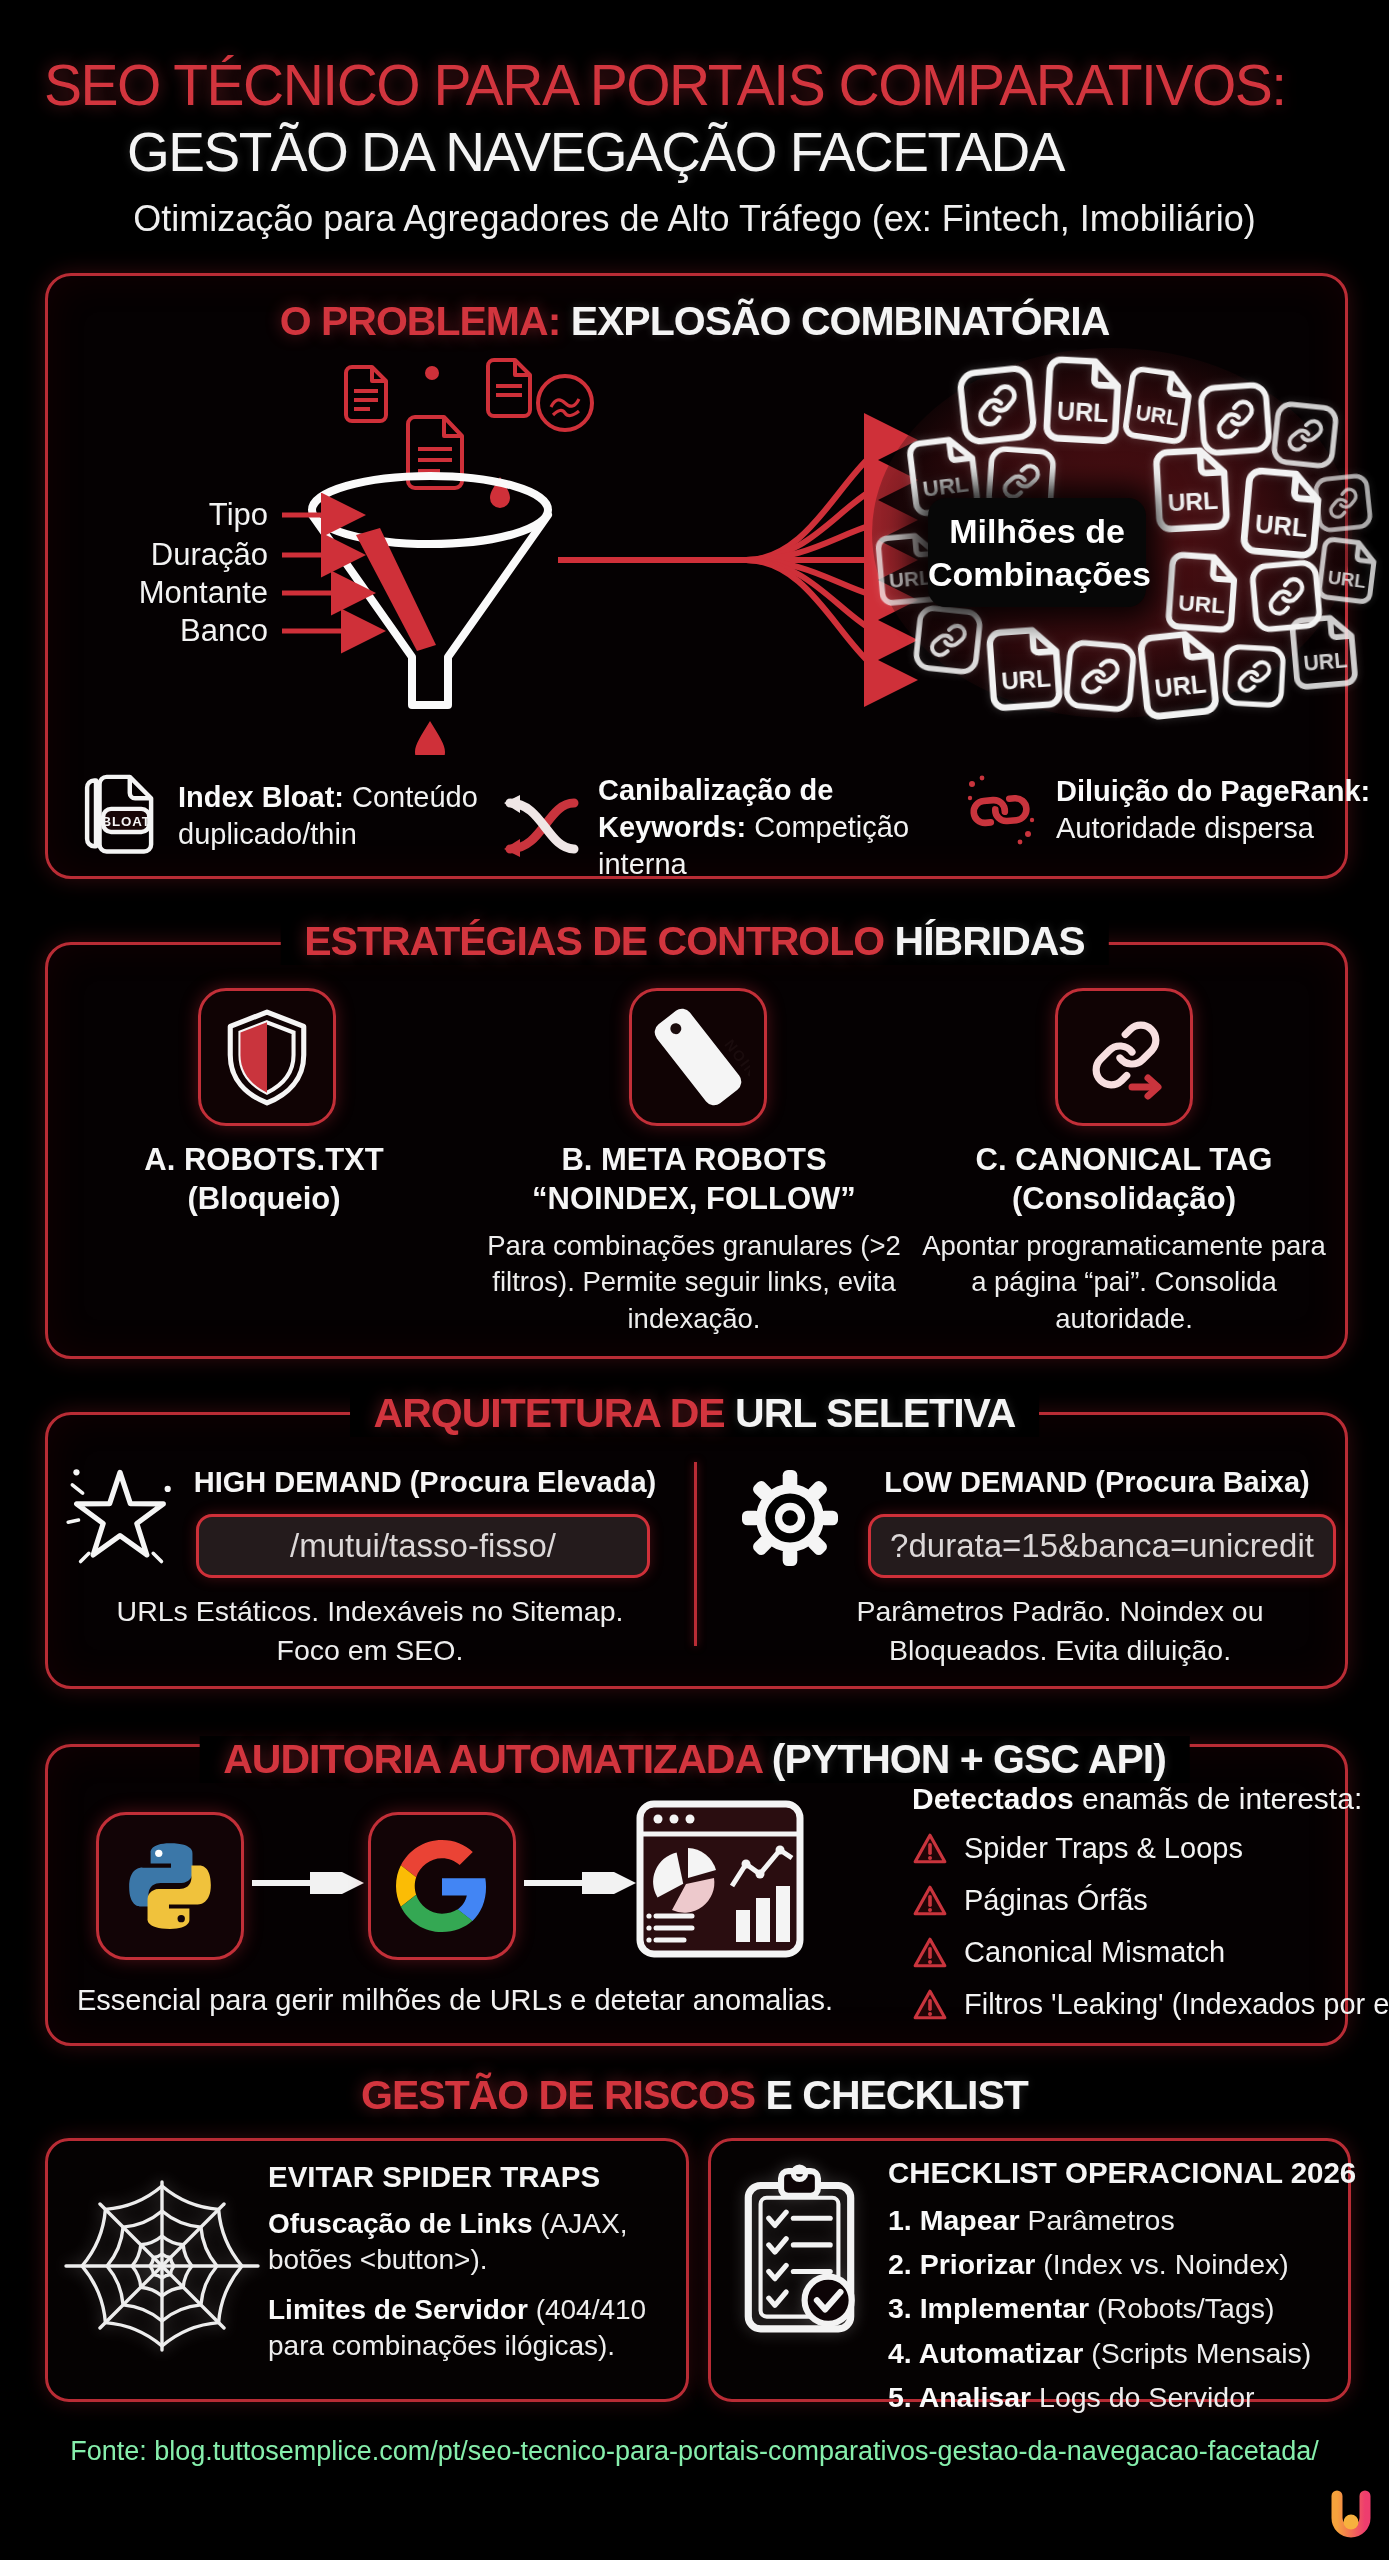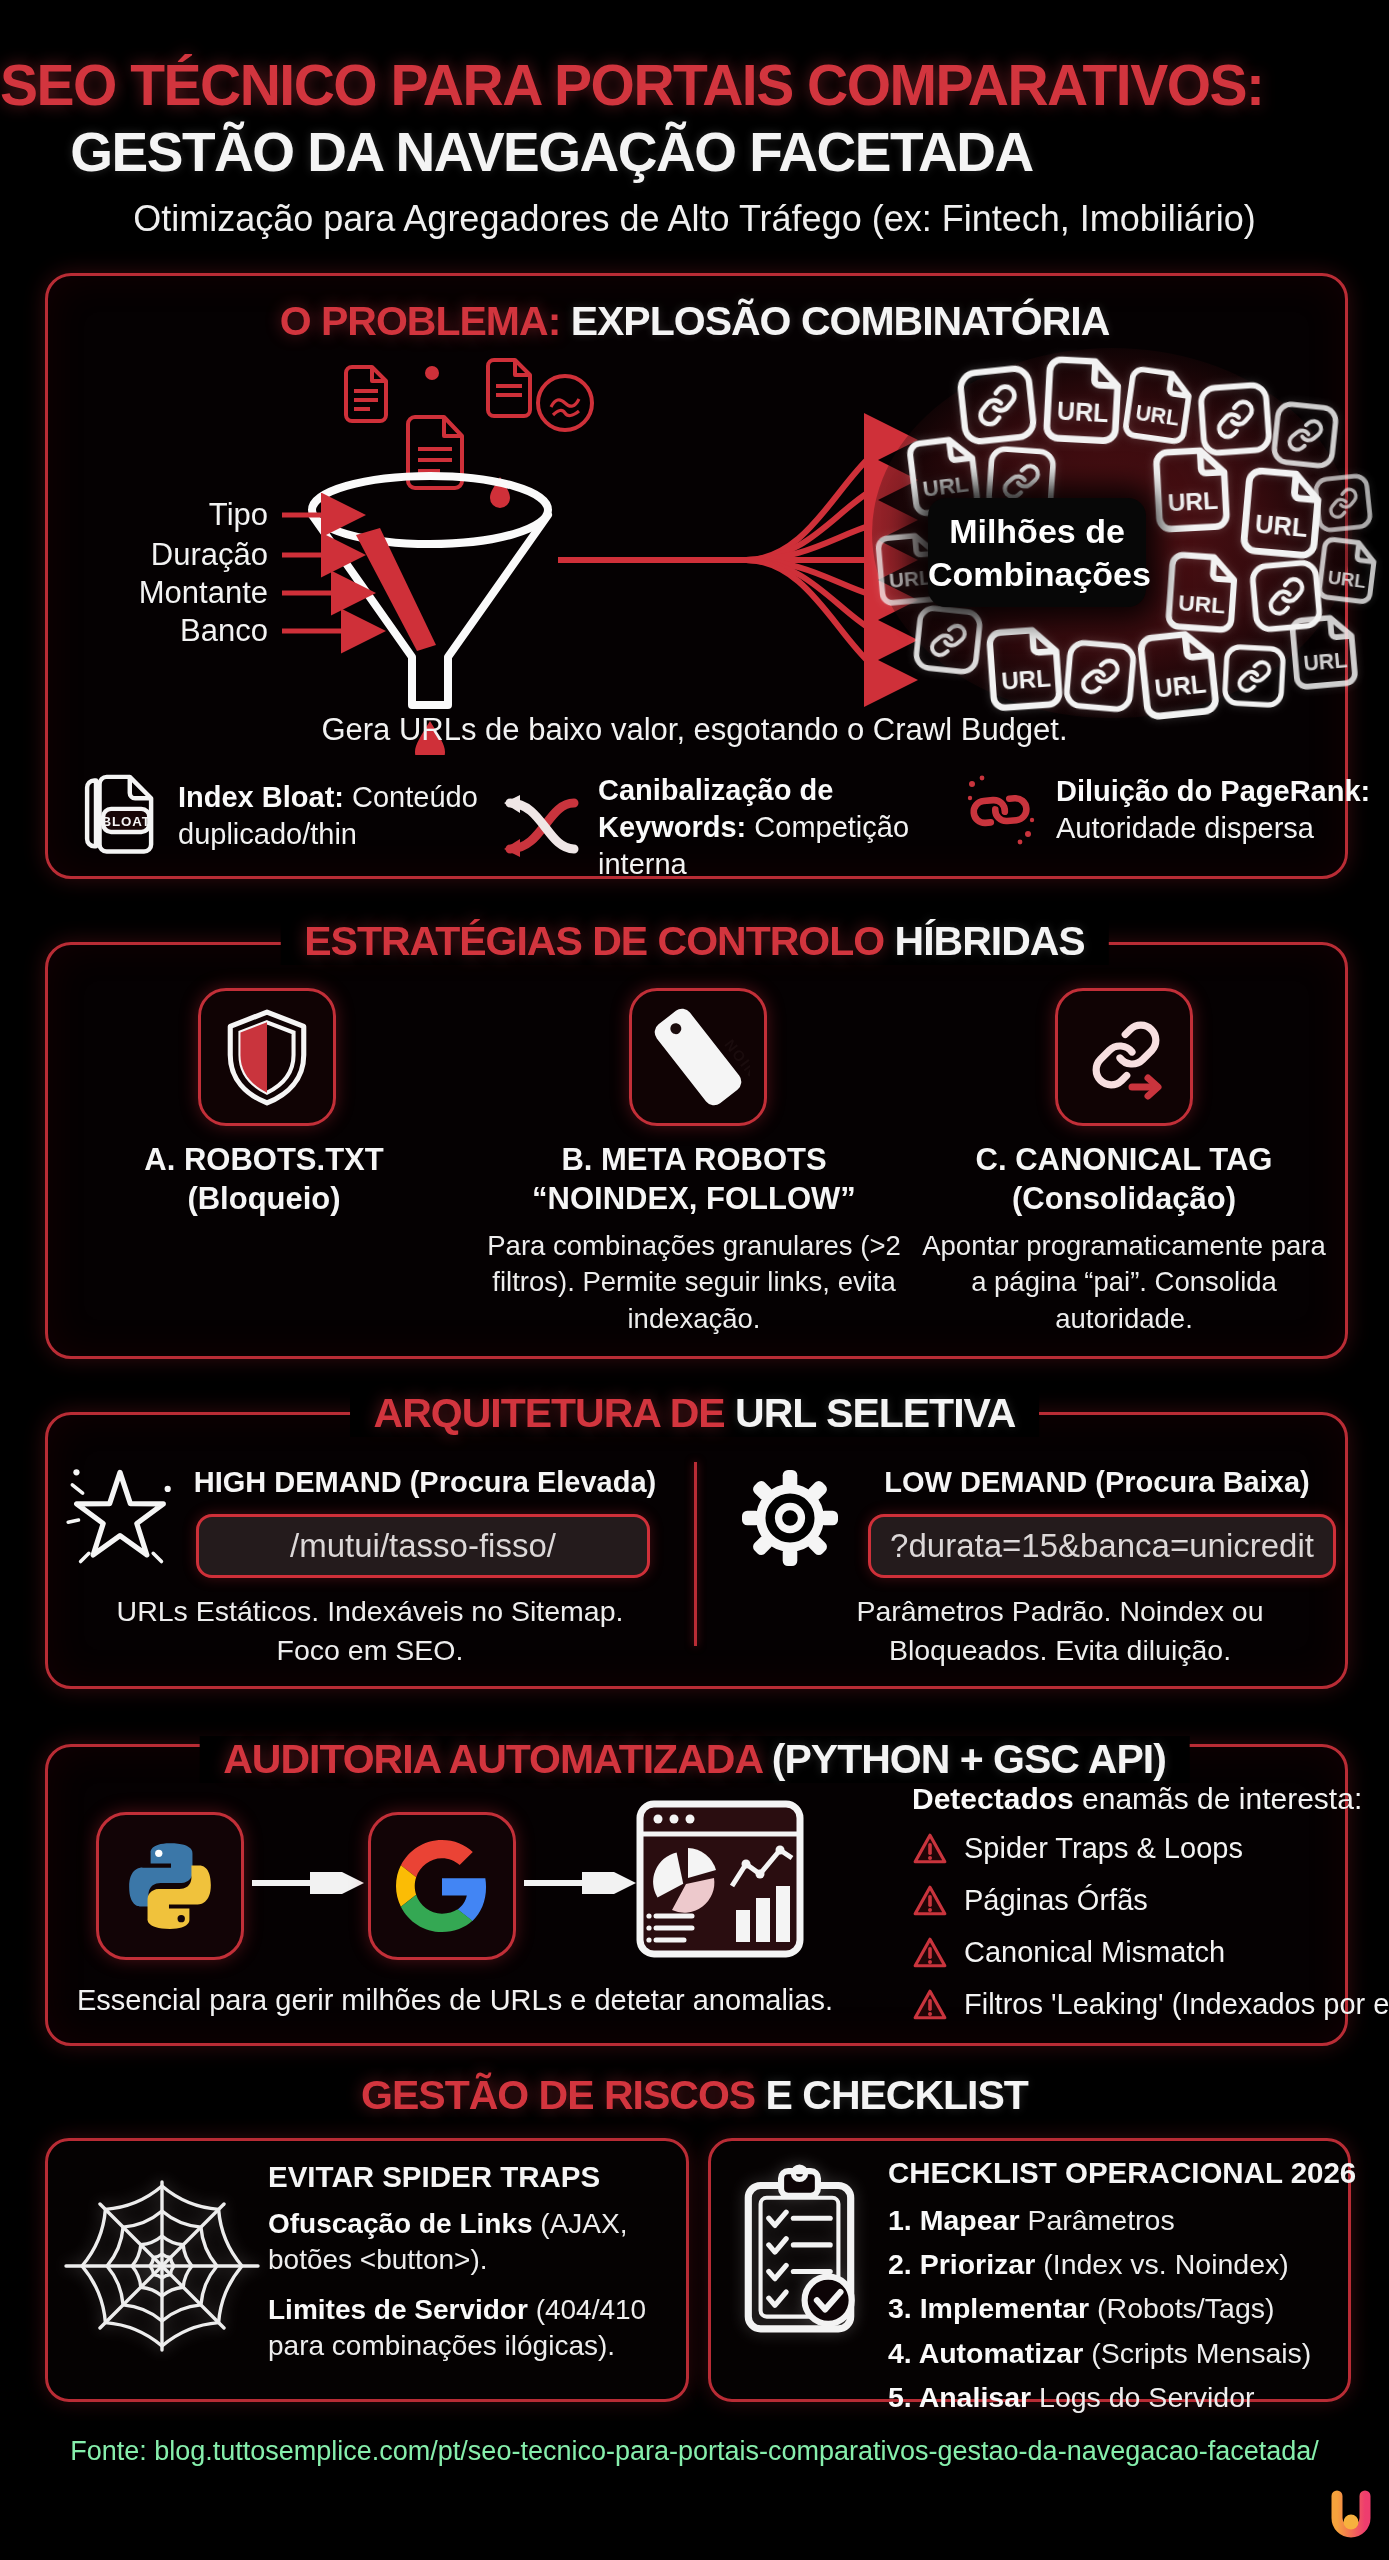--- a/index.html
+++ b/index.html
@@ -3,21 +3,21 @@
 <meta charset="utf-8">
 <style>
   html,body{margin:0;padding:0;background:#000;}
   .page{position:relative;width:1389px;height:2560px;background:#000;overflow:hidden;
         font-family:"Liberation Sans","DejaVu Sans",sans-serif;color:#f2f2f2;}
   .abs{position:absolute;}
   .ctr{text-align:center;}
   .nowrap{white-space:nowrap;}
   .red{color:#d2353e;text-shadow:0 0 16px rgba(220,60,70,.45);}
   .wht{color:#f4f4f4;text-shadow:0 0 10px rgba(255,255,255,.15);}
-  .main-title{left:0;width:1103px;font-weight:bold;letter-spacing:-1.5px;}
+  .main-title{left:0;width:1103px;font-weight:normal;letter-spacing:-1.5px;padding-left:44px;}
   .t1{top:52px;font-size:57px;}
   .t2{top:120px;font-size:55px;}
   .subtitle{top:198px;left:0;width:1389px;font-size:36px;font-weight:400;color:#efefef;}
   .sec-box{position:absolute;border:3px solid #b92c35;border-radius:26px;
            background:rgba(10,3,4,.45);
            box-shadow:0 0 22px rgba(205,45,55,.25), inset 0 0 40px rgba(120,12,18,.12);}
   .sec-heading{position:absolute;font-weight:bold;font-size:41px;letter-spacing:-1px;white-space:nowrap;}
   .legend{background:#000;padding:0 24px;left:50%;transform:translateX(-50%);}
   .funnel-label{fill:#f2f2f2;font-size:31px;font-family:"Liberation Sans",sans-serif;}
   .cloud-glow{border-radius:50%;background:radial-gradient(ellipse at center,
@@ -226,21 +226,20 @@
     <svg class="tile-svg" style="left:1222px;top:644px;transform:rotate(3deg);" width="64" height="64" viewBox="0 0 100 100">
         <rect x="6" y="6" width="88" height="88" rx="20" fill="none" stroke="#f2f2f2" stroke-width="8"></rect>
         <use href="#sym-chain" transform="translate(23 23) scale(2.3)" stroke="#f2f2f2" stroke-width="2.6" stroke-linecap="round"></use>
       </svg>
   </div>
   <div class="cloud-label" style="left:928px;top:498px;width:218px;">
     <div>Milhões de</div>
     <div>Combinações</div>
   </div>
 
-  <div class="abs ctr" style="left:0;width:1389px;top:712px;font-size:31px;color:#f2f2f2;">Gera URLs de baixo valor, esgotando o Crawl Budget.</div>
 
   <div class="stat" style="left:80px;top:772px;">
     <svg width="80" height="88" viewBox="0 0 90 96">
       <g stroke="#f4f4f4" stroke-width="5" fill="none" stroke-linejoin="round">
         <path d="M8 16 a8 8 0 0 1 8 -8 h2 v74 h-2 a8 8 0 0 1 -8 -8 Z"></path>
         <path d="M22 12 a8 8 0 0 1 8 -8 H56 L80 28 V80 a8 8 0 0 1 -8 8 H30 a8 8 0 0 1 -8 -8 Z M56 4 V22 a6 6 0 0 0 6 6 H80"></path>
         <rect x="26" y="40" width="52" height="26" rx="9" fill="#180607"></rect>
       </g>
       <text x="52" y="59" text-anchor="middle" font-size="15" font-weight="bold" fill="#f4f4f4" letter-spacing="1">BLOAT</text>
     </svg>

